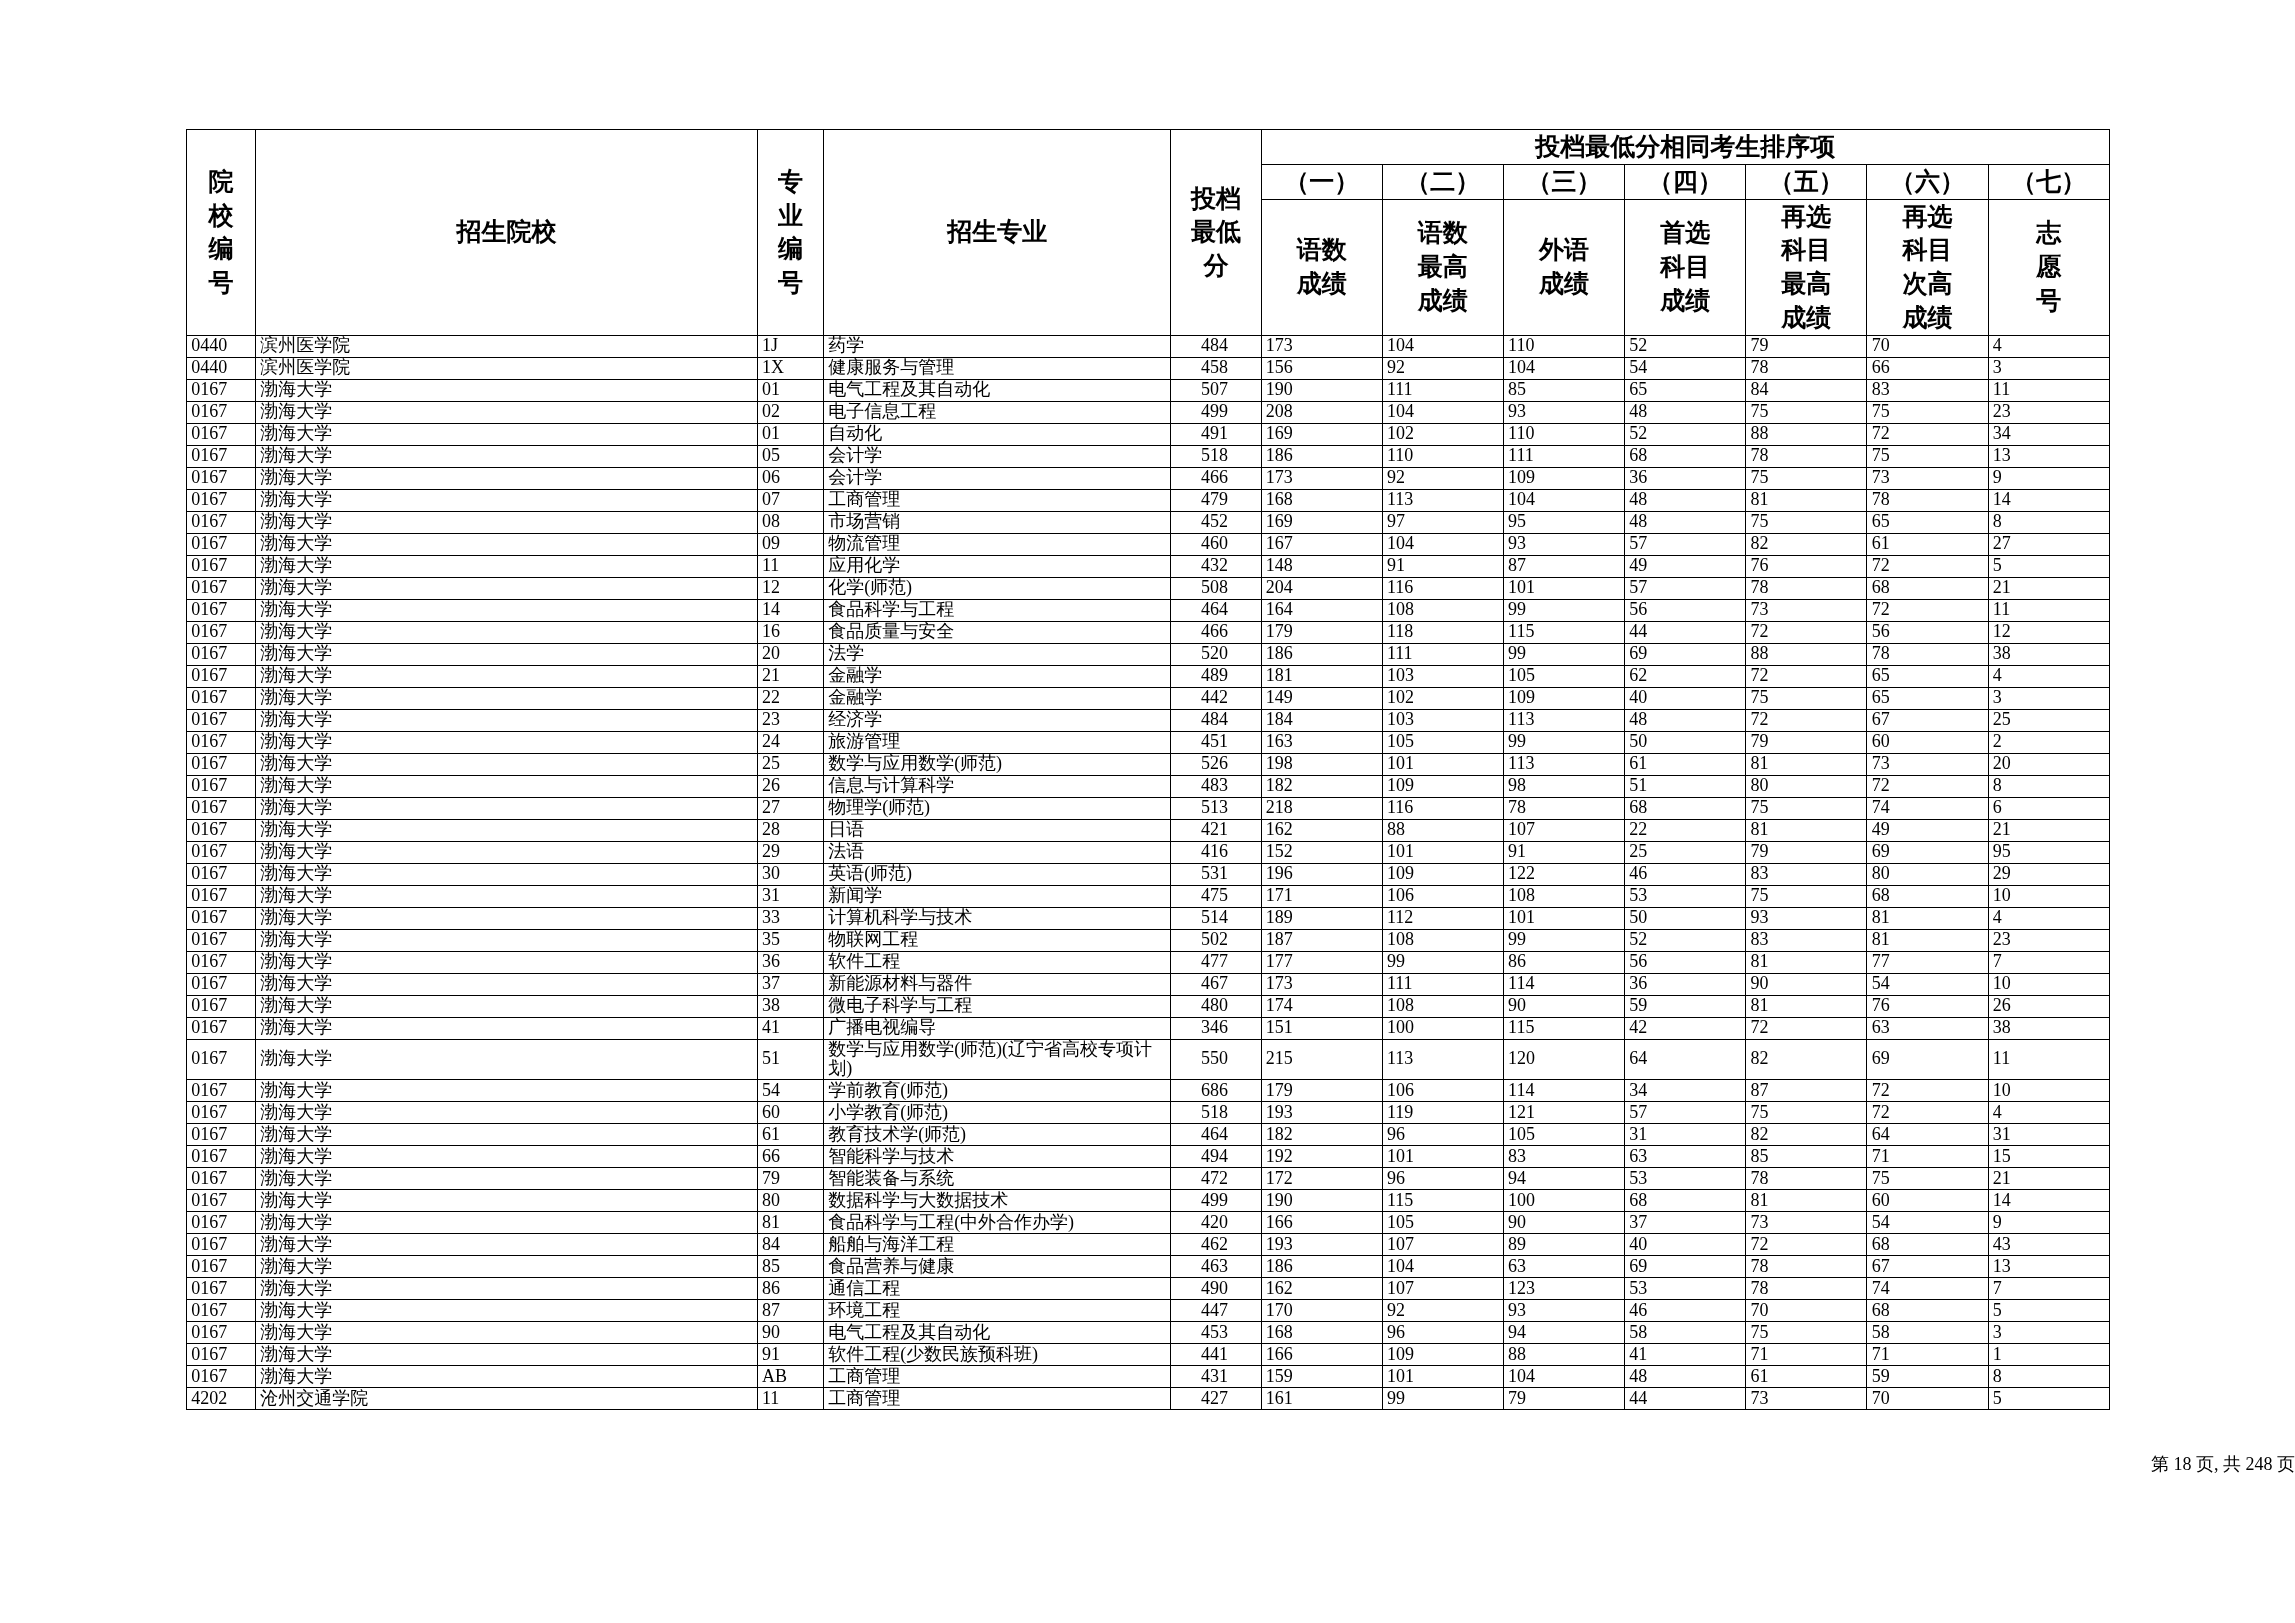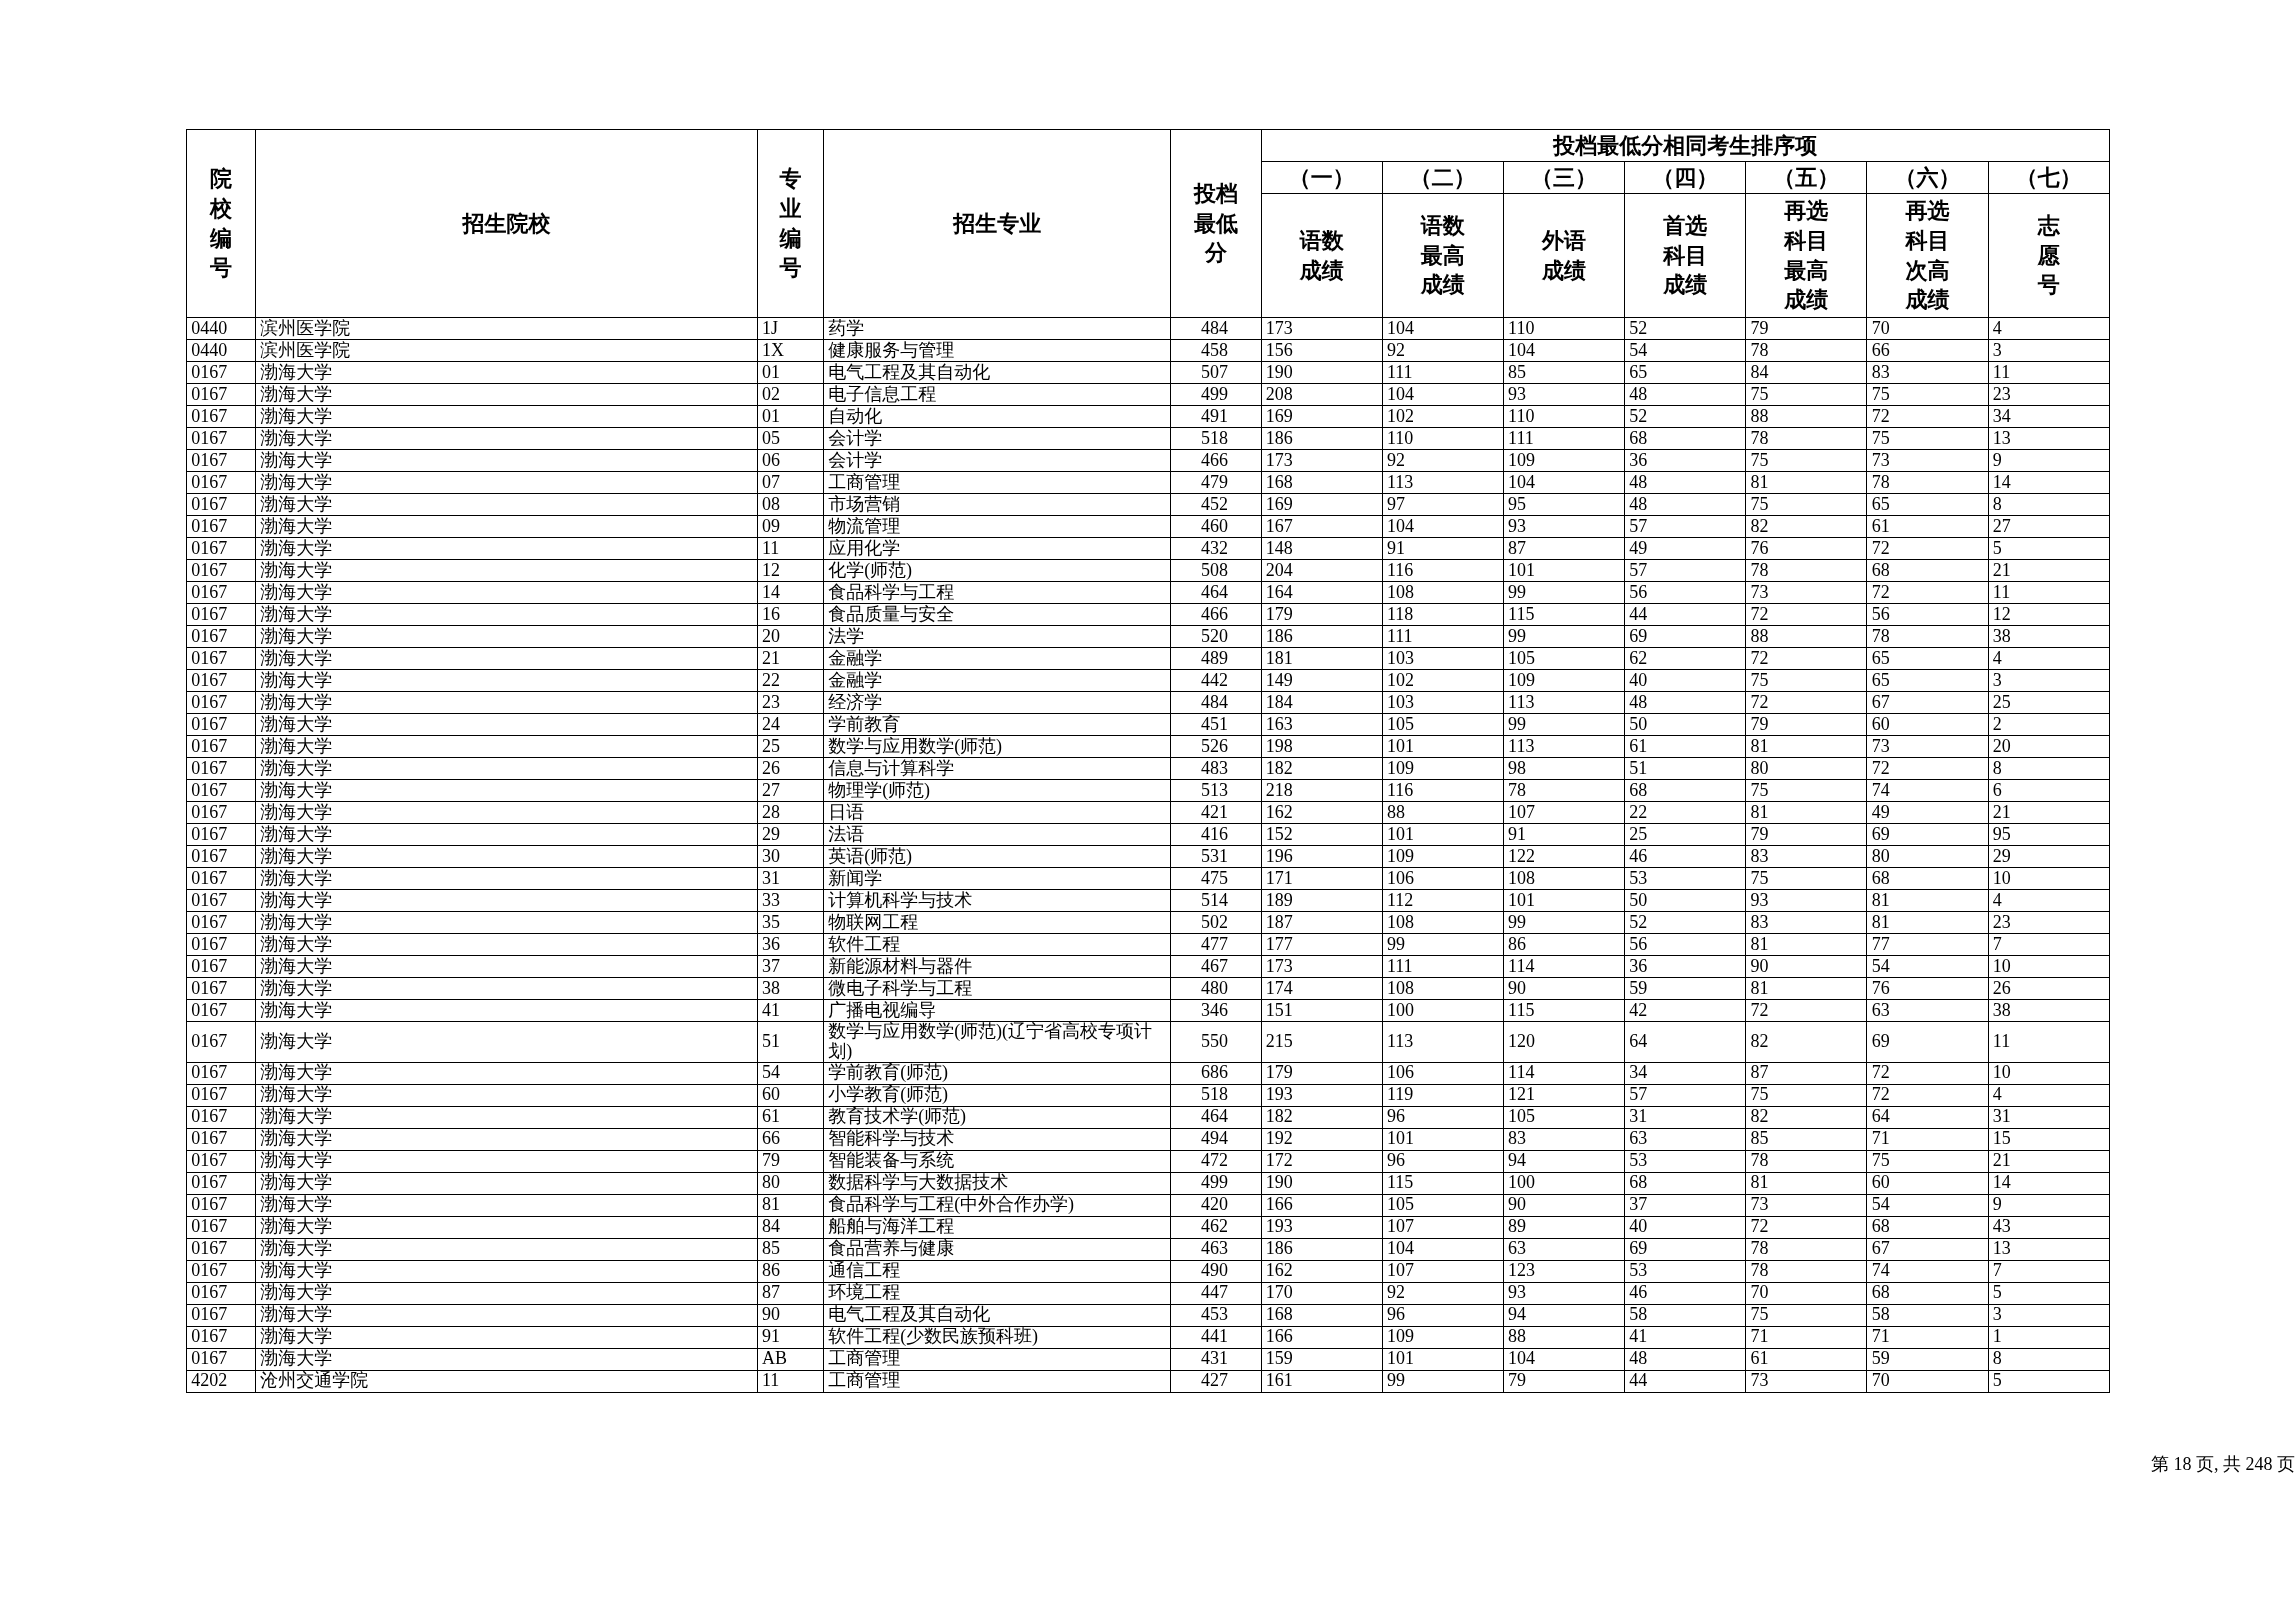--- a/index.html
+++ b/index.html
@@ -24,21 +24,21 @@
   .score-table th, .score-table td {
     border: 1.4px solid #000;
     padding: 0 4.2px;
     overflow: hidden;
     vertical-align: middle;
   }
   .score-table thead th {
     font-weight: bold;
     text-align: center;
     white-space: pre-line;
-    font-size: 22px;
+    font-size: 25px;
     line-height: 1.35;
     padding: 0 17px;
   }
   tr.h1 { height: 32px; }
   tr.h2 { height: 32px; }
   tr.h3 { height: 124px; }
   .score-table tbody tr { height: 22px; }
   .score-table tbody td {
     font-size: 18px;
     line-height: 1.1;
@@ -371,21 +371,21 @@
           <td class="c7">113</td>
           <td class="c8">48</td>
           <td class="c9">72</td>
           <td class="c10">67</td>
           <td class="c11">25</td>
         </tr>
         <tr>
           <td class="c0">0167</td>
           <td class="c1">渤海大学</td>
           <td class="c2">24</td>
-          <td class="c3">学前教育</td>
+          <td class="c3">旅游管理</td>
           <td class="c4">451</td>
           <td class="c5">163</td>
           <td class="c6">105</td>
           <td class="c7">99</td>
           <td class="c8">50</td>
           <td class="c9">79</td>
           <td class="c10">60</td>
           <td class="c11">2</td>
         </tr>
         <tr>

